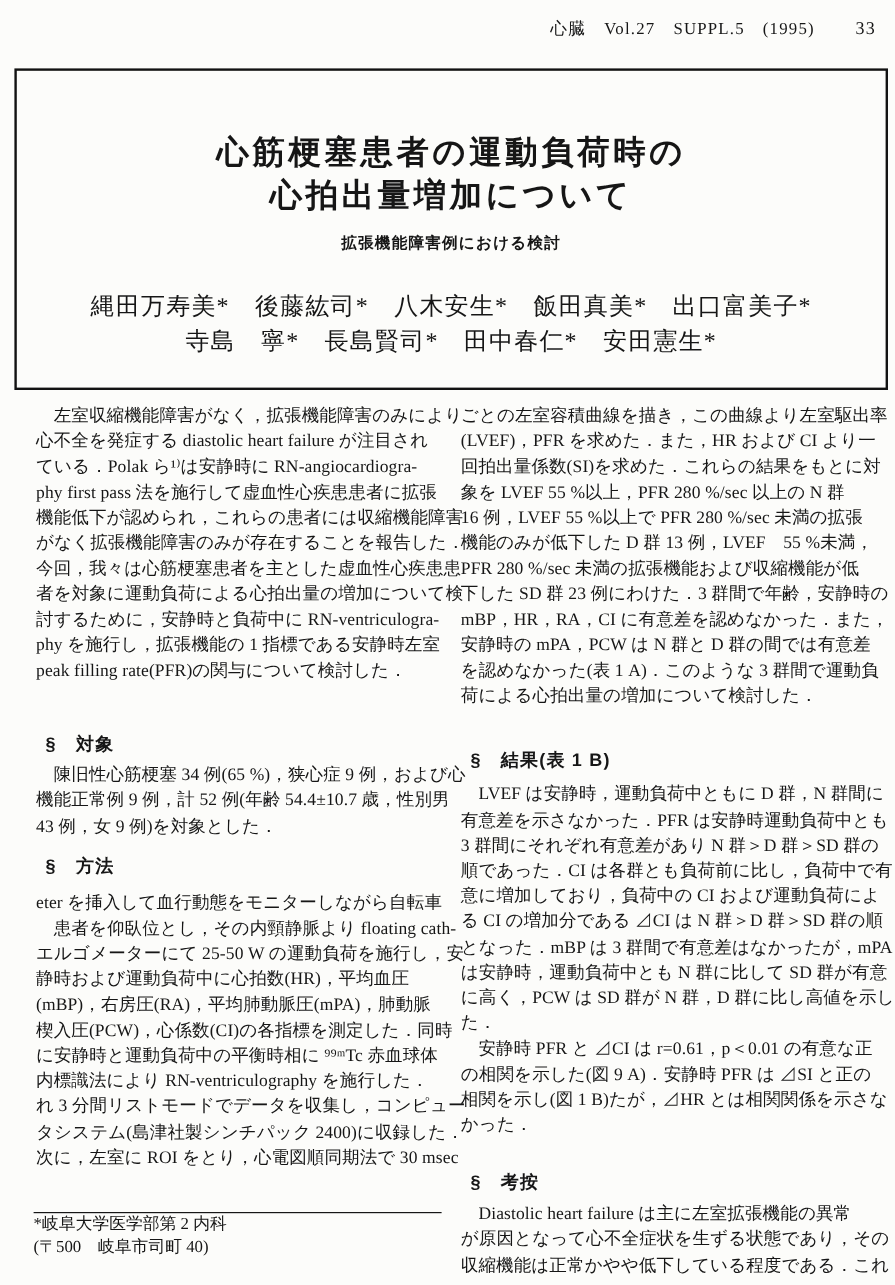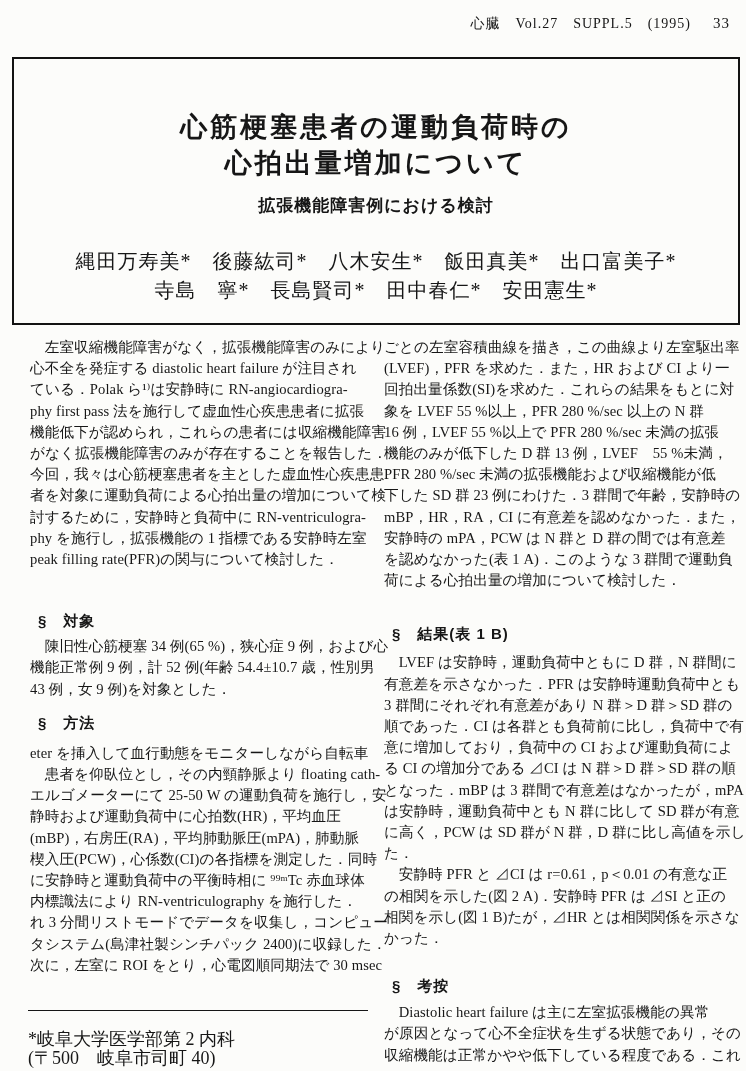--- a/index.html
+++ b/index.html
@@ -12,21 +12,21 @@
   .page {
     position: relative;
     width: 746px; height: 1071px;
     background: #fcfcfa;
     overflow: hidden;
   }
 
   
   .page-header {
     position: absolute; top: 15px; right: 16px;
-    display: flex; align-items: baseline; gap: 22px;
+    display: flex; align-items: baseline; gap: 34px;
     font-size: 14px; letter-spacing: 1px;
   }
   .page-header .journal { font-weight: 500; }
   .page-header .pageno { font-size: 15px; }
 
   
   .title-box {
     position: absolute; left: 12px; top: 57px;
     width: 728px; height: 268px;
     box-sizing: border-box;
@@ -35,21 +35,21 @@
     text-align: center;
   }
   .title-line {
     font-size: 27px; line-height: 36px;
     letter-spacing: 3px; font-weight: 600;
   }
   .title-wrap { margin-top: 50px; }
   .subtitle {
     margin-top: 13px;
     font-family: "Liberation Sans", "DejaVu Sans", sans-serif;
-    font-size: 17px; font-weight: bold; letter-spacing: 1px;
+    font-size: 13px; font-weight: bold; letter-spacing: 1px;
   }
   .authors { margin-top: 30px; font-size: 20px; letter-spacing: 1px; }
   .authors .author-line { line-height: 29px; }
 
   
   .col {
     position: absolute; top: 337px;
     font-size: 14.6px; line-height: 21.2px;
     letter-spacing: 0.1px;
   }
@@ -64,22 +64,22 @@
   }
   .h-subjects   { margin-top: 40px; margin-bottom: 5px; }
   .h-methods    { margin-top: 12px; margin-bottom: 10px; }
   .h-results    { margin-top: 32px; margin-bottom: 8px; }
   .h-discussion { margin-top: 26px; margin-bottom: 6px; }
 
   
   .footnote {
     position: absolute; left: 28px; top: 1010px; width: 340px;
     border-top: 1.5px solid #161616;
-    padding-top: 19px;
-    font-size: 18px; line-height: 19px;
+    padding-top: 0;
+    font-size: 14px; line-height: 19px;
   }
 </style>
 </head>
 <body>
 
 <div class="page">
 
   <div class="page-header">
     <span class="journal">心臓　Vol.27　SUPPL.5　(1995)</span>
     <span class="pageno">33</span>
@@ -154,21 +154,21 @@
         <div class="tline">有意差を示さなかった．PFR は安静時運動負荷中とも</div>
         <div class="tline">3 群間にそれぞれ有意差があり N 群＞D 群＞SD 群の</div>
         <div class="tline">順であった．CI は各群とも負荷前に比し，負荷中で有</div>
         <div class="tline">意に増加しており，負荷中の CI および運動負荷によ</div>
         <div class="tline">る CI の増加分である ⊿CI は N 群＞D 群＞SD 群の順</div>
         <div class="tline">となった．mBP は 3 群間で有意差はなかったが，mPA</div>
         <div class="tline">は安静時，運動負荷中とも N 群に比して SD 群が有意</div>
         <div class="tline">に高く，PCW は SD 群が N 群，D 群に比し高値を示し</div>
         <div class="tline">た．</div>
         <div class="tline">　安静時 PFR と ⊿CI は r=0.61，p＜0.01 の有意な正</div>
-        <div class="tline">の相関を示した(図 2 A)．安静時 PFR は ⊿SI と正の</div>
+        <div class="tline">の相関を示した(図 9 A)．安静時 PFR は ⊿SI と正の</div>
         <div class="tline">相関を示し(図 1 B)たが，⊿HR とは相関関係を示さな</div>
         <div class="tline">かった．</div>
       </div>
     <div class="sec-heading h-discussion">§　考按</div>
     <div>
         <div class="tline">　Diastolic heart failure は主に左室拡張機能の異常</div>
         <div class="tline">が原因となって心不全症状を生ずる状態であり，その</div>
         <div class="tline">収縮機能は正常かやや低下している程度である．これ</div>
       </div>
   </div>

